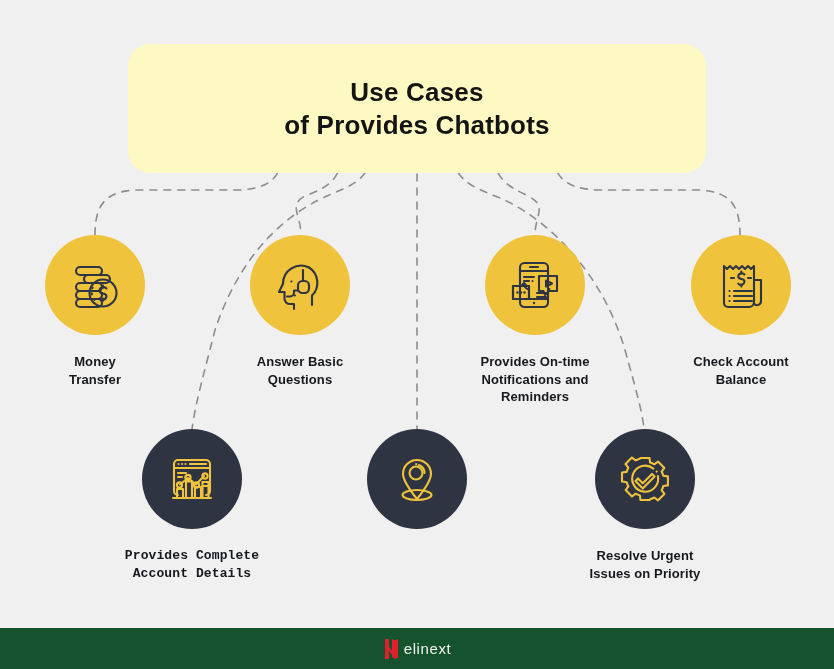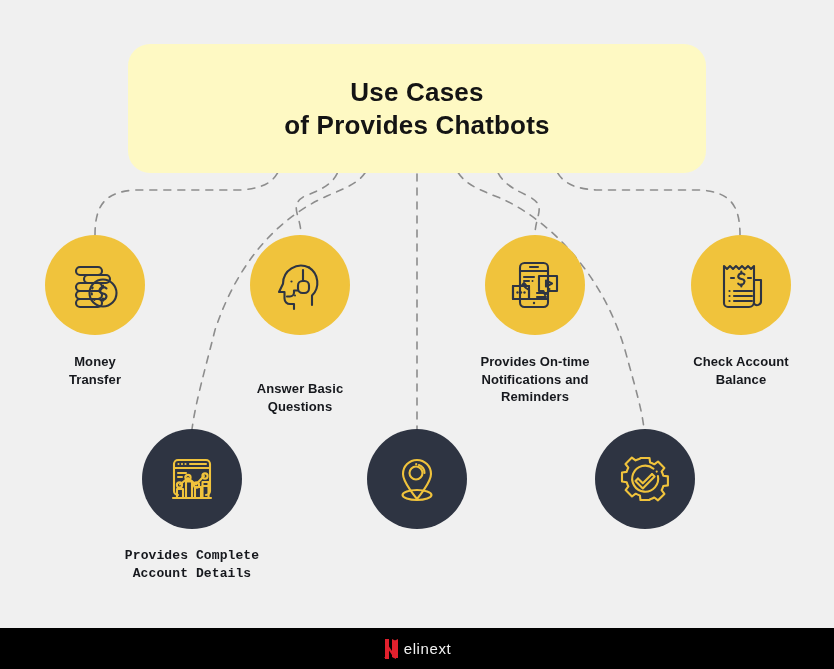--- a/index.html
+++ b/index.html
@@ -48,32 +48,32 @@
     color:#16181d;
     font-size:13px;
     font-weight:bold;
     line-height:1.35;
     white-space:pre-line;
     letter-spacing:.1px;
   }
 
   
   #node-money{left:20px;top:235px;width:150px;}
-  #node-answer{left:225px;top:235px;width:150px;gap:27px;}
+  #node-answer{left:225px;top:235px;width:150px;}
   #node-notify{left:455px;top:235px;width:160px;}
   #node-balance{left:665px;top:235px;width:152px;}
   
   #node-details{left:117px;top:429px;width:150px;font-family:Liberation Mono, monospace;}
   #node-location{left:342px;top:429px;width:150px;}
   #node-resolve{left:569px;top:429px;width:152px;}
 
   
   .footer{
     position:absolute;left:0;top:628px;width:834px;height:41px;
-    background:#000000;
+    background:#14532d;
     display:flex;align-items:center;justify-content:center;gap:5px;
   }
   .logo-mark{display:block;}
   .logo-text{
     color:#f2f2f2;font-size:15px;letter-spacing:.6px;
     font-family:"Liberation Sans", sans-serif;
   }
 </style>
 </head>
 <body>
@@ -232,20 +232,22 @@
   <div class="node" id="node-resolve">
     <div class="bubble dark">
       <svg width="56" height="56" viewBox="0 0 56 56" fill="none" stroke="#f0c33c" stroke-width="2.1" stroke-linecap="round" stroke-linejoin="round">
         <path d="M23.5,7h9l.6,4.6a17,17 0 0 1 4.2,1.7l3.7-2.8 6.4,6.4-2.8,3.7a17,17 0 0 1 1.7,4.2l4.6.6v9l-4.6.6a17,17 0 0 1-1.7,4.2l2.8,3.7-6.4,6.4-3.7-2.8a17,17 0 0 1-4.2,1.7L32.5,49h-9l-.6-4.6a17,17 0 0 1-4.2-1.7l-3.7,2.8-6.4-6.4 2.8-3.7a17,17 0 0 1-1.7-4.2L5,30.5v-9l4.6-.6a17,17 0 0 1 1.7-4.2L8.5,13l6.4-6.4 3.7,2.8a17,17 0 0 1 4.2-1.7z"></path>
         <path d="M36.5,17.7a13,13 0 1 0 4.4,7.3"></path>
         <circle cx="39.7" cy="20.6" r="1.1" fill="#f0c33c" stroke="none"></circle>
         <path d="M21,27.5l4.8,4.8L35,23"></path>
         <path d="M21,27.5l-2.5,2.6 7.3,7.4L37.6,25.6 35,23"></path>
       </svg>
     </div>
+    <div class="node-label">Resolve Urgent
+Issues on Priority</div>
   </div>
 
   <div class="footer">
     <svg class="logo-mark" width="16" height="22" viewBox="0 0 16 22">
       <path d="M1,2 L1,20 L5,16 L5,7 L11,16 L11,3 L15,1 L15,20 L11,20 L5,11 L5,20 L1,20 Z" fill="#e1202d"></path>
       <path d="M2,1 L6,1 L6,21 L2,21 Z" fill="#e1202d"></path>
       <path d="M9,1 L13,3 L13,21 L9,19 Z" fill="#e1202d"></path>
     </svg>
     <span class="logo-text">elinext</span>
   </div>

